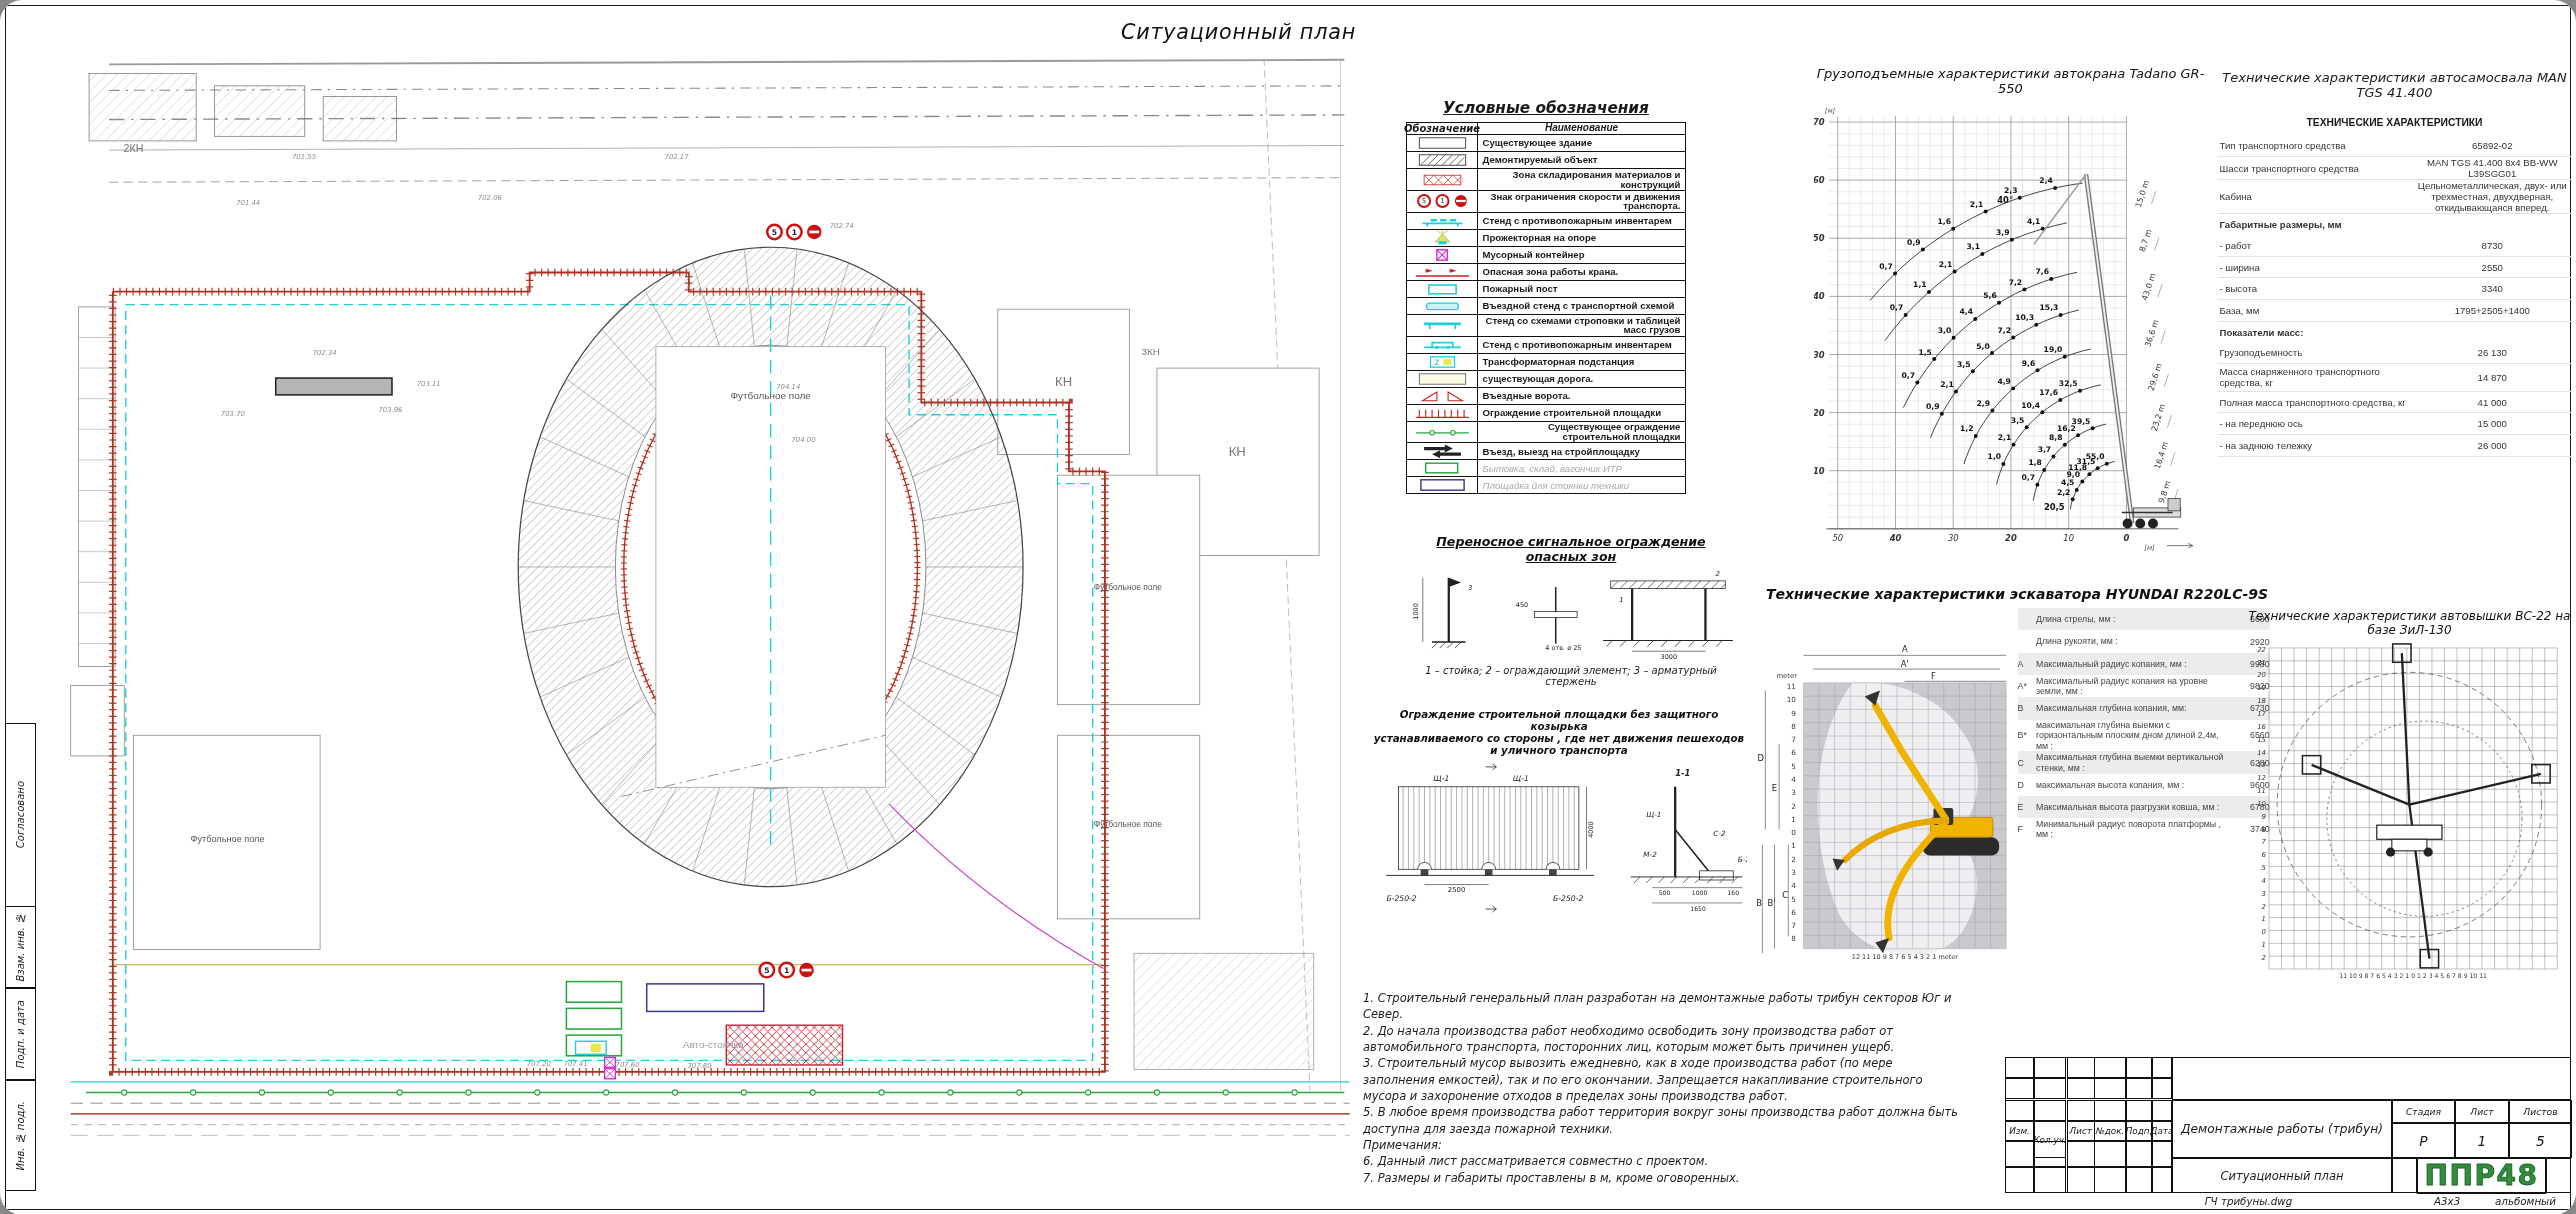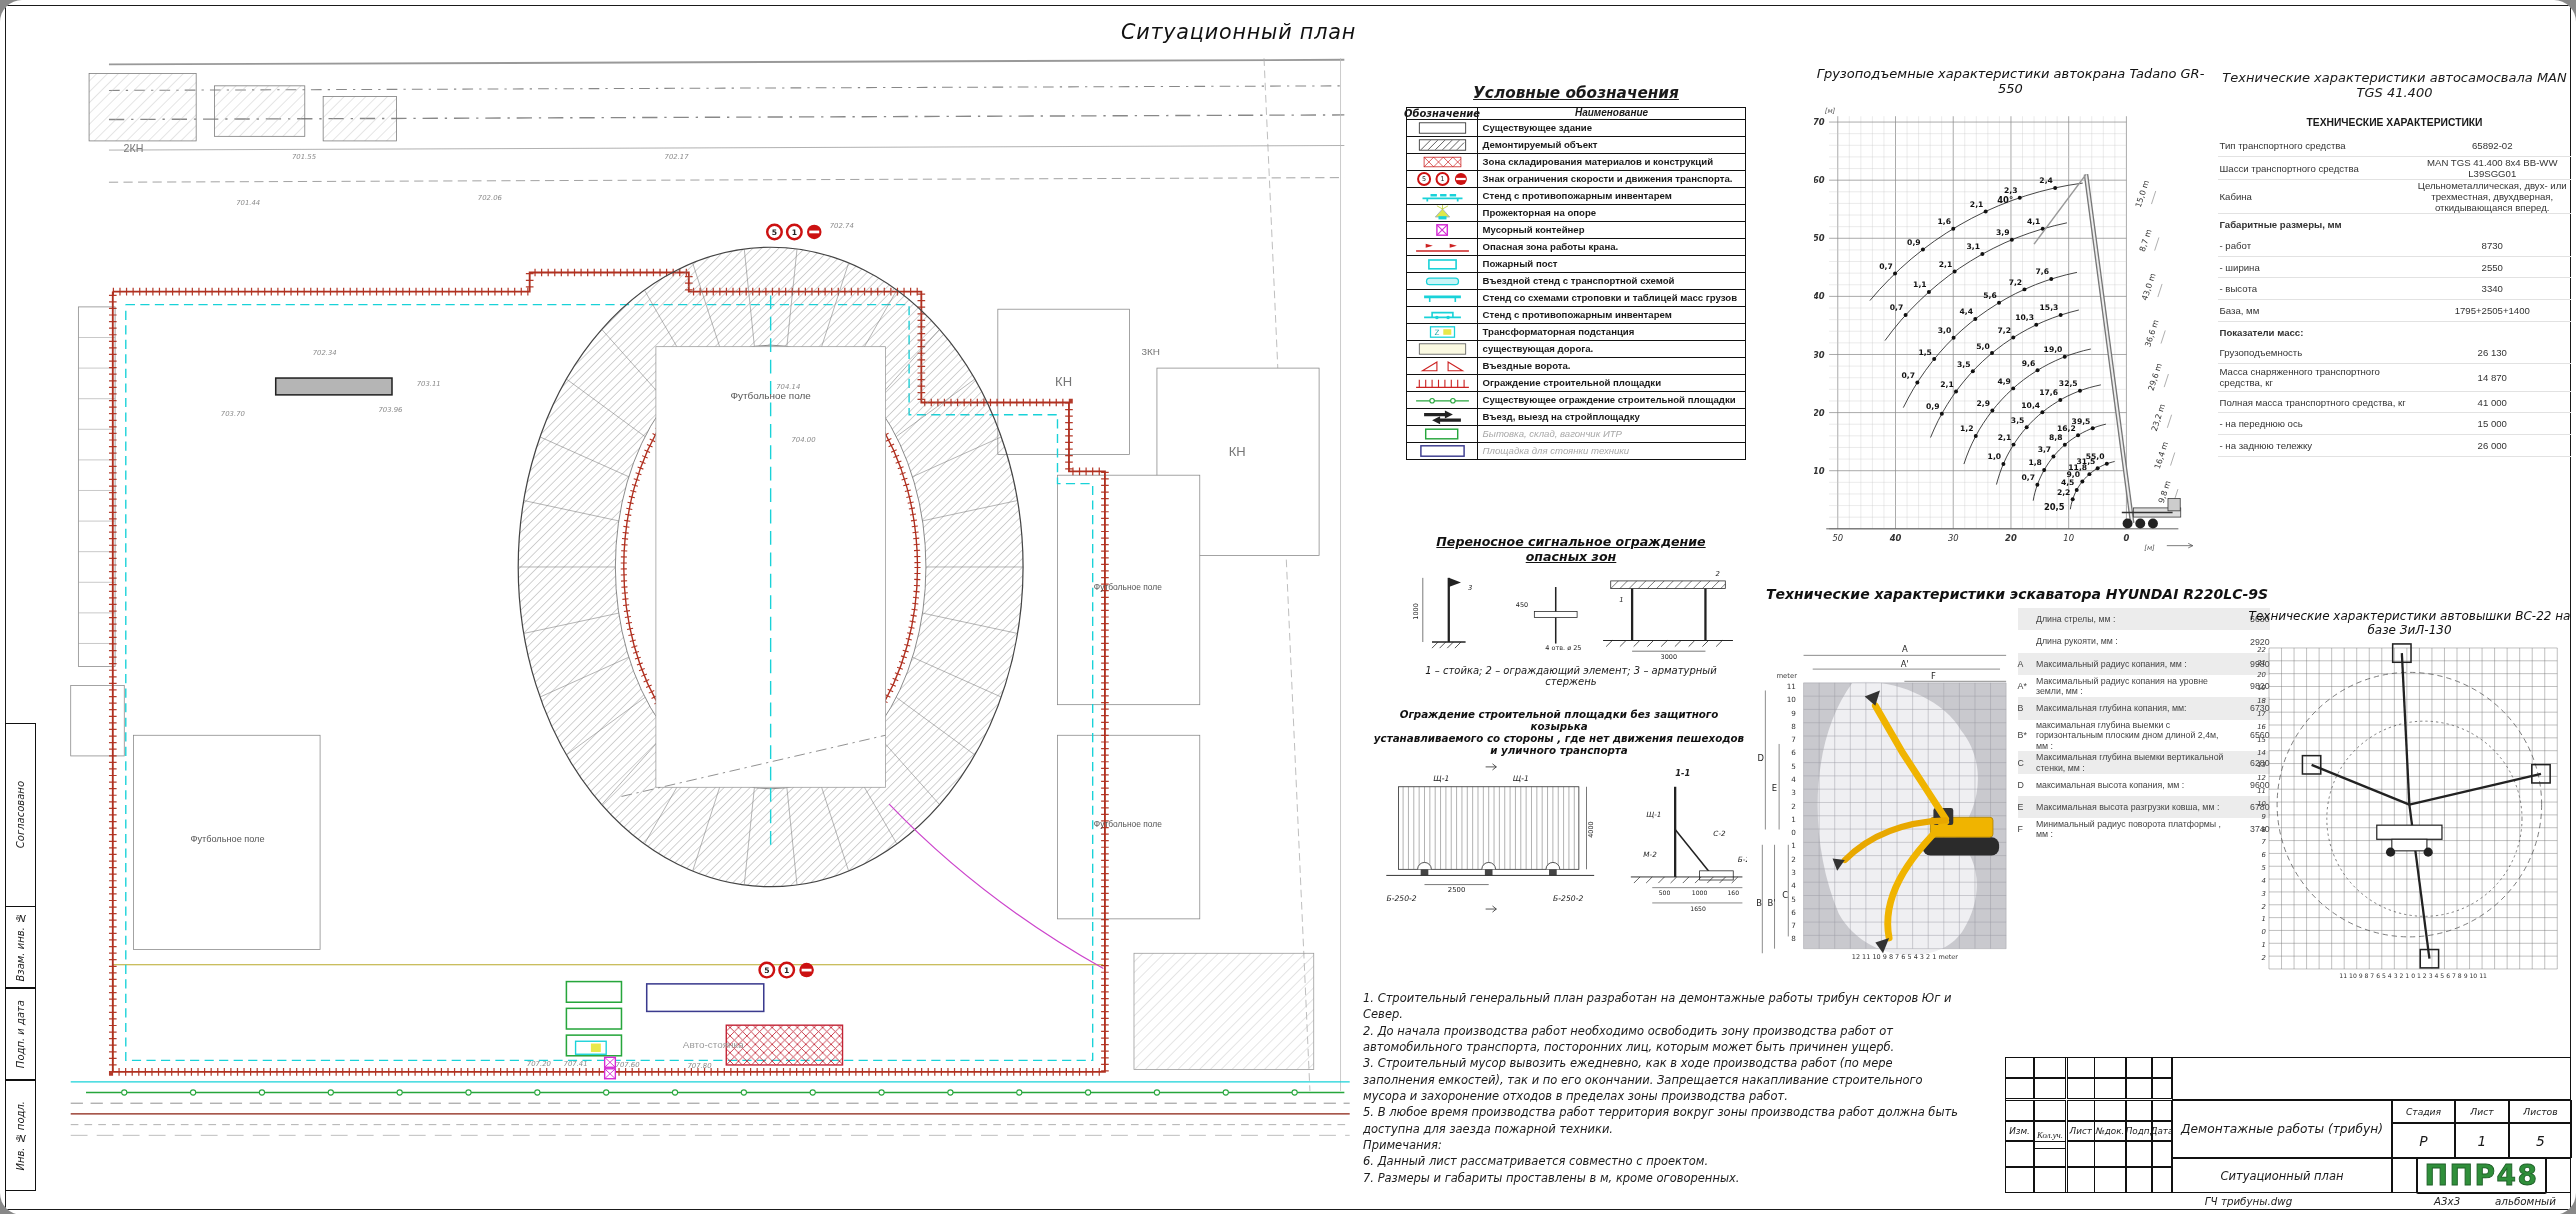--- a/index.html
+++ b/index.html
@@ -3,21 +3,21 @@
 <meta charset="utf-8">
 <style>
   html,body{margin:0;padding:0;background:#888;}
   .sheet{position:relative;width:2576px;height:1215px;background:#ffffff;overflow:hidden;
          font-family:"DejaVu Sans",sans-serif;color:#1a1a1a;border-radius:22px;}
   .frame{position:absolute;left:4.6px;top:4.6px;right:4.6px;bottom:4.6px;border:1.5px solid #1a1a1a;}
   .abs{position:absolute;}
   .sheet-title{position:absolute;left:1055px;top:20px;width:367px;text-align:center;
                font-size:20.7px;font-style:italic;letter-spacing:0.8px;color:#111;}
   
-  .lg-wrap{position:absolute;left:1406px;top:84px;width:340px;}
+  .lg-wrap{position:absolute;left:1406px;top:99px;width:280px;}
   .lg-title{text-align:center;font-size:15.3px;font-style:italic;font-weight:600;
             text-decoration:underline;margin-bottom:4.6px;}
   .lg-table{border:1.5px solid #111;text-align:right;}
   .lg-head,.lg-row{display:flex;border-bottom:0.8px solid #111;}
   .lg-row:last-child{border-bottom:none;}
   .lg-sym{width:70px;border-right:0.8px solid #111;display:flex;align-items:center;justify-content:center;}
   .lg-name{flex:1;display:flex;align-items:center;padding:0.8px 4.6px;font-family:"Liberation Sans",sans-serif;
            font-size:9.6px;font-weight:700;line-height:1.0;}
   .lg-head .lg-name,.lg-head .lg-sym{font-size:10px;font-weight:700;justify-content:center;font-style:italic;}
   .lg-gray .lg-name{color:#a8a8a8;font-weight:400;font-style:italic;}
@@ -1070,21 +1070,21 @@
 <div class="tb" style="left: 2005px; top: 1057px; width: 566px; height: 136px;"></div>
     <div class="tb-cell" style="left: 2005px; top: 1057px; width: 29px; height: 21.4px; font-size: 8.8px;"></div>
     <div class="tb-cell" style="left: 2005px; top: 1078px; width: 29px; height: 21.4px; font-size: 8.8px;"></div>
     <div class="tb-cell" style="left: 2005px; top: 1100px; width: 29px; height: 21.4px; font-size: 8.8px;"></div>
     <div class="tb-cell" style="left: 2005px; top: 1121px; width: 29px; height: 20px; font-size: 8.8px;">Изм.</div>
     <div class="tb-cell" style="left: 2005px; top: 1141px; width: 29px; height: 26px; font-size: 8.8px;"></div>
     <div class="tb-cell" style="left: 2005px; top: 1167px; width: 29px; height: 26px; font-size: 8.8px;"></div>
     <div class="tb-cell" style="left: 2034px; top: 1057px; width: 32px; height: 21.4px; font-size: 8.8px;"></div>
     <div class="tb-cell" style="left: 2034px; top: 1078px; width: 32px; height: 21.4px; font-size: 8.8px;"></div>
     <div class="tb-cell" style="left: 2034px; top: 1100px; width: 32px; height: 21.4px; font-size: 8.8px;"></div>
-    <div class="tb-cell" style="left: 2034px; top: 1121px; width: 32px; height: 28px; font-size: 8.8px; font-family: Liberation Serif, serif;">Кол.уч.</div>
+    <div class="tb-cell" style="left: 2034px; top: 1121px; width: 32px; height: 37px; font-size: 8.8px;">Кол.уч.</div>
     <div class="tb-cell" style="left: 2034px; top: 1141px; width: 32px; height: 26px; font-size: 8.8px;"></div>
     <div class="tb-cell" style="left: 2034px; top: 1167px; width: 32px; height: 26px; font-size: 8.8px;"></div>
     <div class="tb-cell" style="left: 2067px; top: 1057px; width: 27.5px; height: 21.4px; font-size: 8.8px;"></div>
     <div class="tb-cell" style="left: 2067px; top: 1078px; width: 27.5px; height: 21.4px; font-size: 8.8px;"></div>
     <div class="tb-cell" style="left: 2067px; top: 1100px; width: 27.5px; height: 21.4px; font-size: 8.8px;"></div>
     <div class="tb-cell" style="left: 2067px; top: 1121px; width: 27.5px; height: 20px; font-size: 8.8px;">Лист</div>
     <div class="tb-cell" style="left: 2067px; top: 1141px; width: 27.5px; height: 26px; font-size: 8.8px;"></div>
     <div class="tb-cell" style="left: 2067px; top: 1167px; width: 27.5px; height: 26px; font-size: 8.8px;"></div>
     <div class="tb-cell" style="left: 2094px; top: 1057px; width: 32px; height: 21.4px; font-size: 8.8px;"></div>
     <div class="tb-cell" style="left: 2094px; top: 1078px; width: 32px; height: 21.4px; font-size: 8.8px;"></div>

